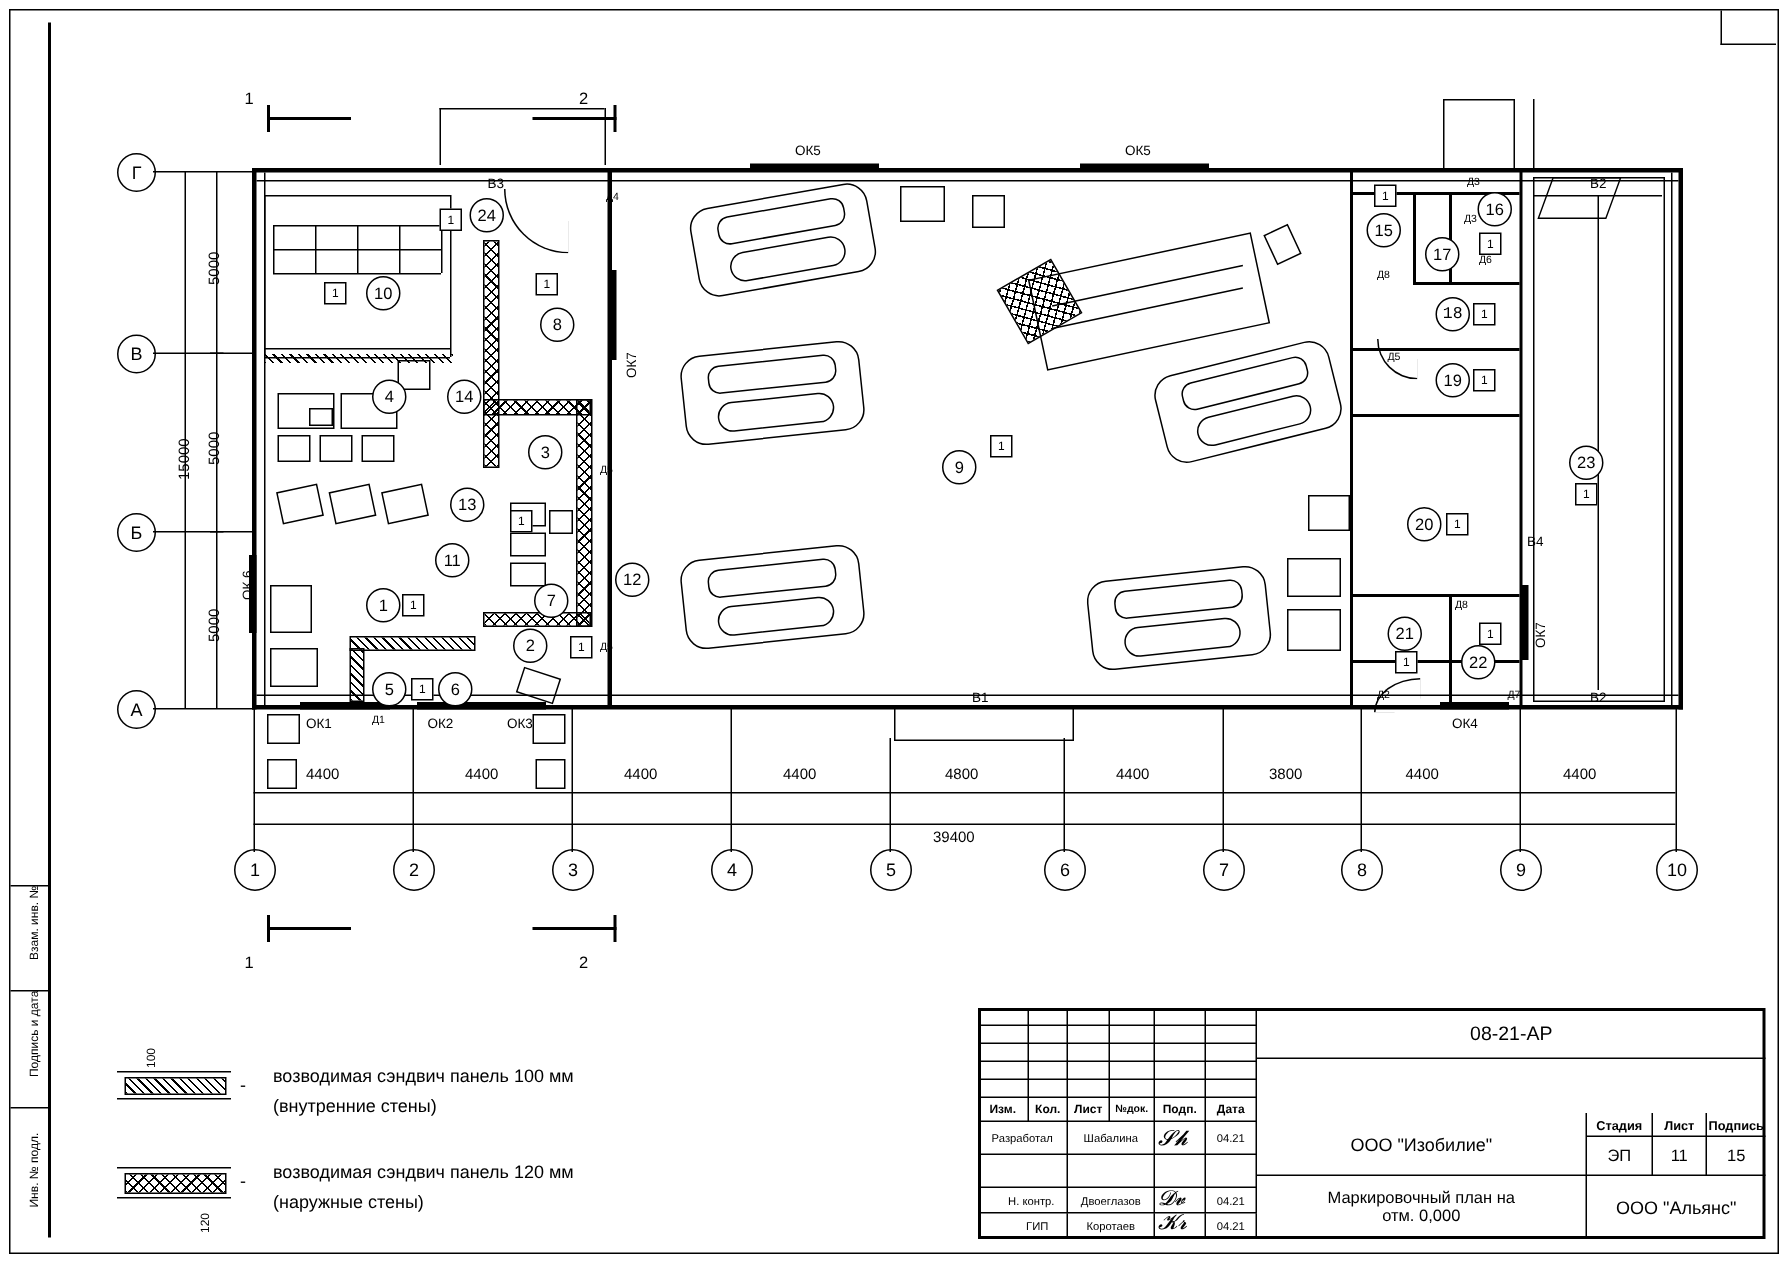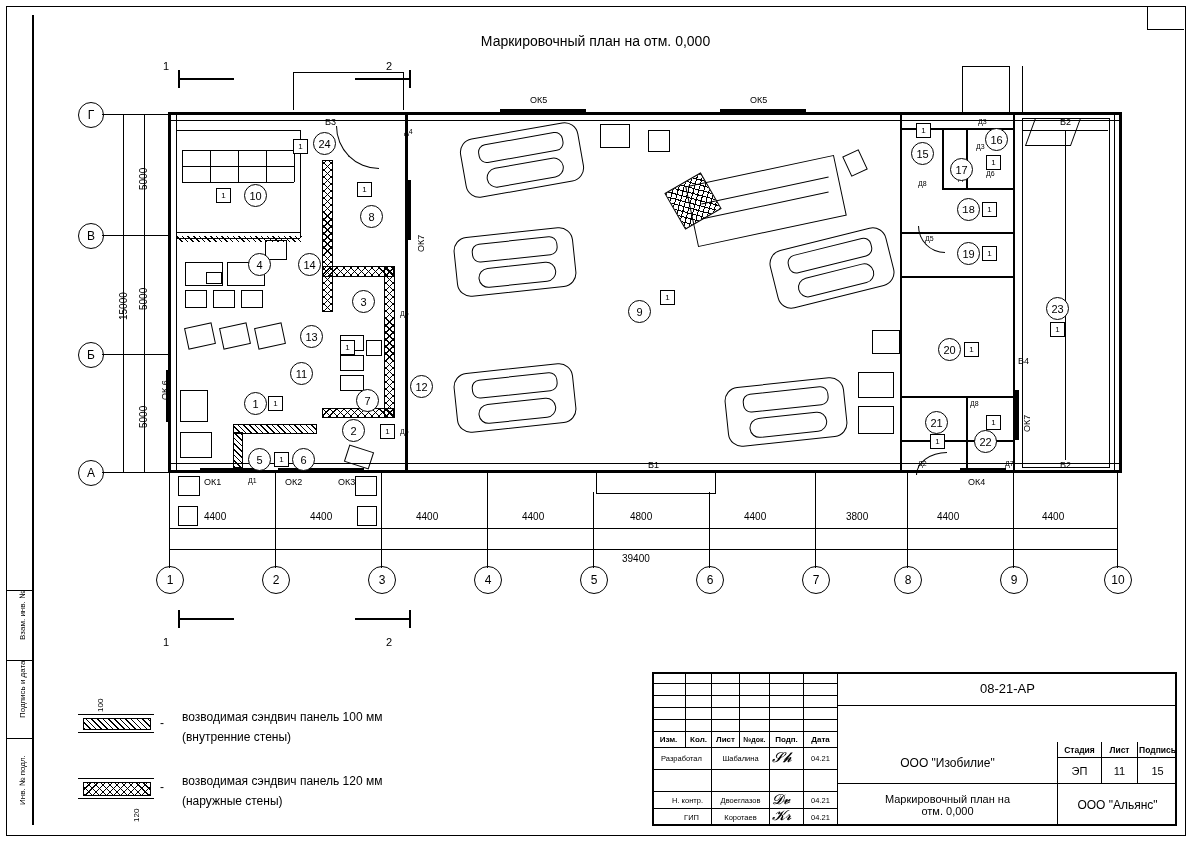--- a/index.html
+++ b/index.html
@@ -53,21 +53,20 @@
 
   <div class="left-col">
     <div class="lc-cell" style="top:575px;height:70px;"></div>
     <div class="lc-cell" style="top:645px;height:78px;"></div>
     <div class="lc-cell" style="top:723px;height:87px;"></div>
   </div>
   <div class="lc-text" style="left:18px;top:640px;">Взам. инв. №</div>
   <div class="lc-text" style="left:18px;top:805px;">Инв. № подл.</div>
   <div class="lc-text" style="left:18px;top:718px;">Подпись и дата</div>
 
-  <div class="plan-title">Маркировочный план на отм. 0,000</div>
 
   <div class="lbl" style="left:163px;top:60px;font-size:11px;">1</div>
   <div class="secline" style="left:178px;top:78px;width:56px;"></div>
   <div class="tick" style="left:178px;top:70px;width:2px;height:18px;"></div>
   <div class="lbl" style="left:386px;top:60px;font-size:11px;">2</div>
   <div class="secline" style="left:355px;top:78px;width:56px;"></div>
   <div class="tick" style="left:409px;top:70px;width:2px;height:18px;"></div>
 
   <div class="ln h" style="left:293px;top:72px;width:110px;"></div>
   <div class="ln v" style="left:293px;top:72px;height:38px;"></div>
@@ -392,21 +391,21 @@
   <div class="cell" style="left:652px;top:792px;width:60px;height:17px;font-size:7.5px;padding-left:12px;">Н. контр.</div>
   <div class="cell" style="left:712px;top:792px;width:58px;height:17px;font-size:7.5px;">Двоеглазов</div>
   <div class="cell" style="left:770px;top:792px;width:34px;height:17px;"></div>
   <div class="cell" style="left:804px;top:792px;width:34px;height:17px;font-size:7.5px;">04.21</div>
 
   <div class="cell" style="left:652px;top:809px;width:60px;height:17px;font-size:7.5px;border-bottom:none;padding-left:20px;">ГИП</div>
   <div class="cell" style="left:712px;top:809px;width:58px;height:17px;font-size:7.5px;border-bottom:none;">Коротаев</div>
   <div class="cell" style="left:770px;top:809px;width:34px;height:17px;border-bottom:none;"></div>
   <div class="cell" style="left:804px;top:809px;width:34px;height:17px;font-size:7.5px;border-bottom:none;">04.21</div>
 
-  <div style="position:absolute;left:772px;top:750px;width:30px;height:16px;font-size:14px;font-family:Liberation Mono, monospace;font-style:italic;">𝓢𝓱</div>
+  <div style="position:absolute;left:772px;top:750px;width:30px;height:16px;font-size:14px;font-family:Liberation Sans, sans-serif;font-style:italic;">𝓢𝓱</div>
   <div style="position:absolute;left:772px;top:792px;width:30px;height:16px;font-size:14px;font-family:'Liberation Serif',serif;font-style:italic;">𝓓𝓿</div>
   <div style="position:absolute;left:772px;top:808px;width:30px;height:16px;font-size:14px;font-family:'Liberation Serif',serif;font-style:italic;">𝓚𝓻</div>
 
   <div class="cell" style="left:838px;top:672px;width:339px;height:34px;font-size:13px;border-right:none;">08-21-АР</div>
   <div class="cell" style="left:838px;top:742px;width:220px;height:42px;font-size:12px;">ООО "Изобилие"</div>
 
   <div class="cell cellb" style="left:1058px;top:742px;width:44px;height:16px;font-size:8.5px;">Стадия</div>
   <div class="cell cellb" style="left:1102px;top:742px;width:36px;height:16px;font-size:8.5px;">Лист</div>
   <div class="cell cellb" style="left:1138px;top:742px;width:39px;height:16px;font-size:8.5px;border-right:none;">Подпись</div>
   <div class="cell" style="left:1058px;top:758px;width:44px;height:26px;font-size:11px;">ЭП</div>

